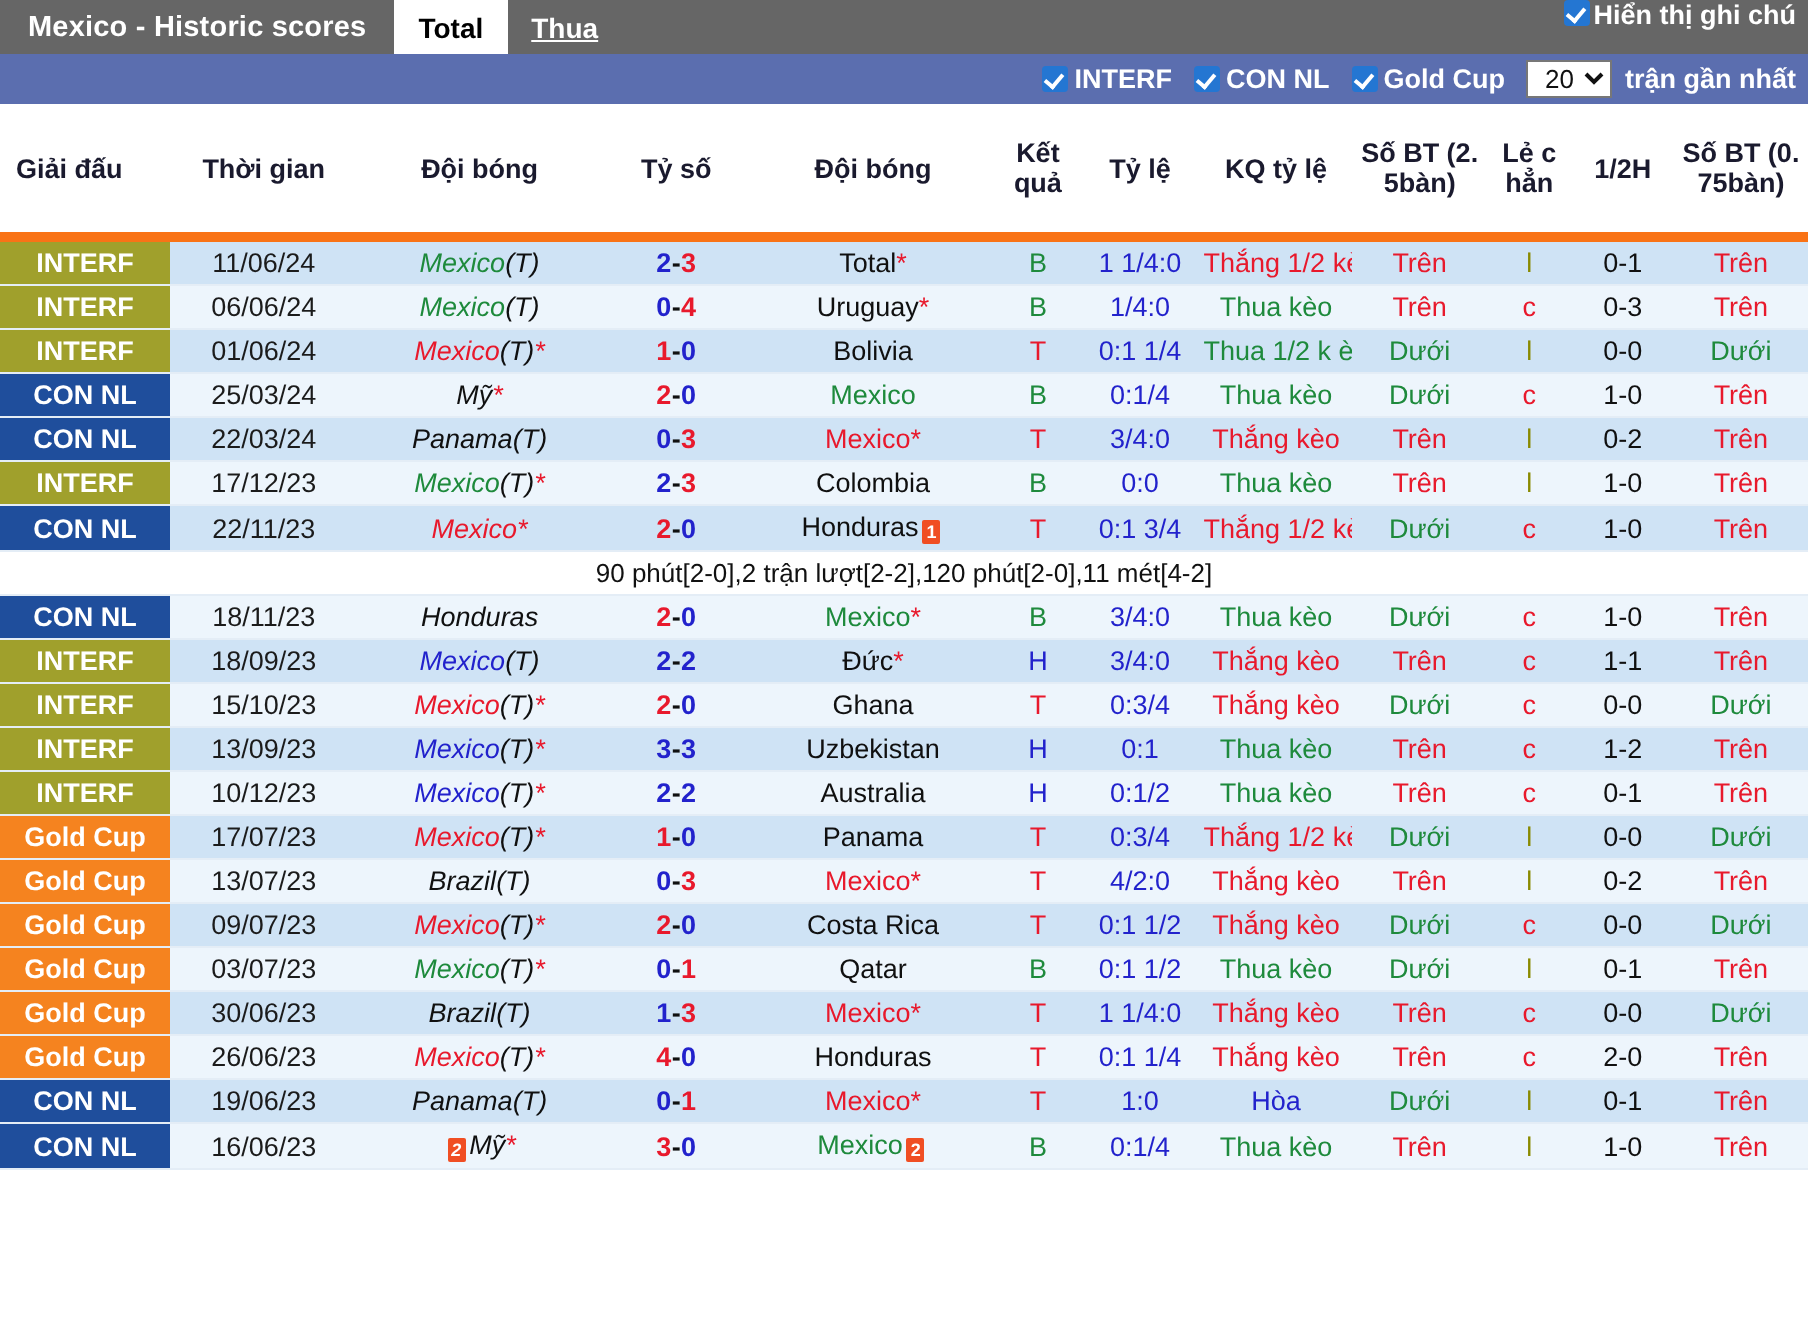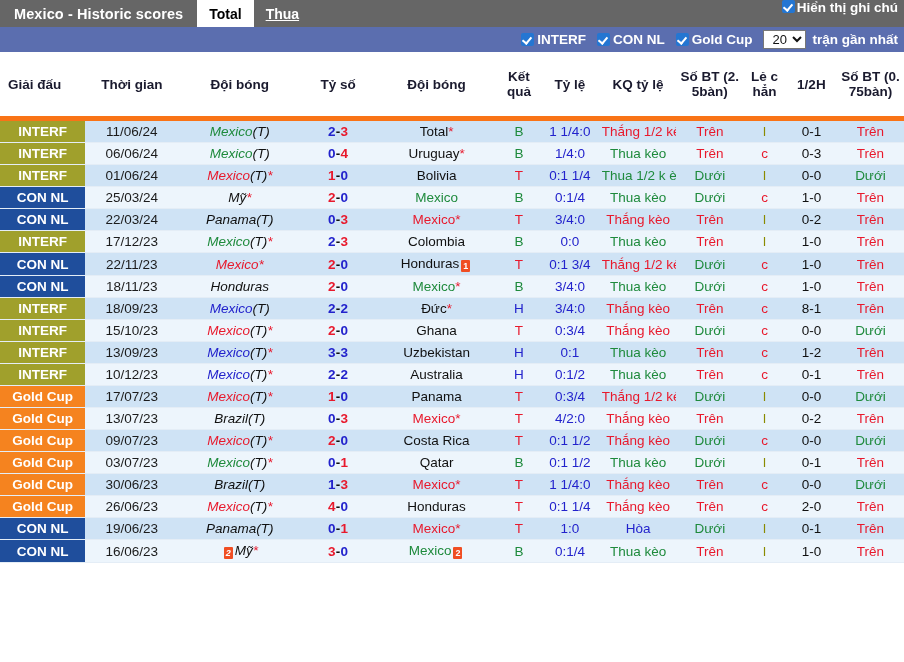--- a/index.html
+++ b/index.html
@@ -339,20 +339,23 @@
           <td class="score"><span class="c-red">2</span><span class="c-black">-</span><span class="c-blue">0</span></td>
           <td class="away"><span class="c-black">Honduras</span><span class="card">1</span></td>
           <td class="c-red">T</td>
           <td class="c-blue">0:1 3/4</td>
           <td class="c-red twoline">Thắng 1/2 kèo</td>
           <td class="c-green">Dưới</td>
           <td class="c-red">c</td>
           <td class="c-black">1-0</td>
           <td class="c-red">Trên</td>
         </tr>
+        <tr class="noterow">
+          <td colspan="12">90 phút[2-0],2 trận lượt[2-2],120 phút[2-0],11 mét[4-2]</td>
+        </tr>
         <tr class="r-odd">
           <td class="league" style="background:#1f4e9c !important">CON NL</td>
           <td class="date">18/11/23</td>
           <td class="home"><span class="c-black">Honduras</span></td>
           <td class="score"><span class="c-red">2</span><span class="c-black">-</span><span class="c-blue">0</span></td>
           <td class="away"><span class="c-green">Mexico</span><span class="star">*</span></td>
           <td class="c-green">B</td>
           <td class="c-blue">3/4:0</td>
           <td class="c-green">Thua kèo</td>
           <td class="c-green">Dưới</td>
@@ -364,21 +367,21 @@
           <td class="league" style="background:#a0a02c !important">INTERF</td>
           <td class="date">18/09/23</td>
           <td class="home"><span class="c-blue">Mexico</span><span class="paren">(T)</span></td>
           <td class="score"><span class="c-blue">2</span><span class="c-black">-</span><span class="c-blue">2</span></td>
           <td class="away"><span class="c-black">Đức</span><span class="star">*</span></td>
           <td class="c-blue">H</td>
           <td class="c-blue">3/4:0</td>
           <td class="c-red">Thắng kèo</td>
           <td class="c-red">Trên</td>
           <td class="c-red">c</td>
-          <td class="c-black">8-1</td>
+          <td class="c-black">1-1</td>
           <td class="c-red">Trên</td>
         </tr>
         <tr class="r-odd">
           <td class="league" style="background:#a0a02c !important">INTERF</td>
           <td class="date">15/10/23</td>
           <td class="home"><span class="c-red">Mexico</span><span class="paren">(T)</span><span class="star">*</span></td>
           <td class="score"><span class="c-red">2</span><span class="c-black">-</span><span class="c-blue">0</span></td>
           <td class="away"><span class="c-black">Ghana</span></td>
           <td class="c-red">T</td>
           <td class="c-blue">0:3/4</td>

